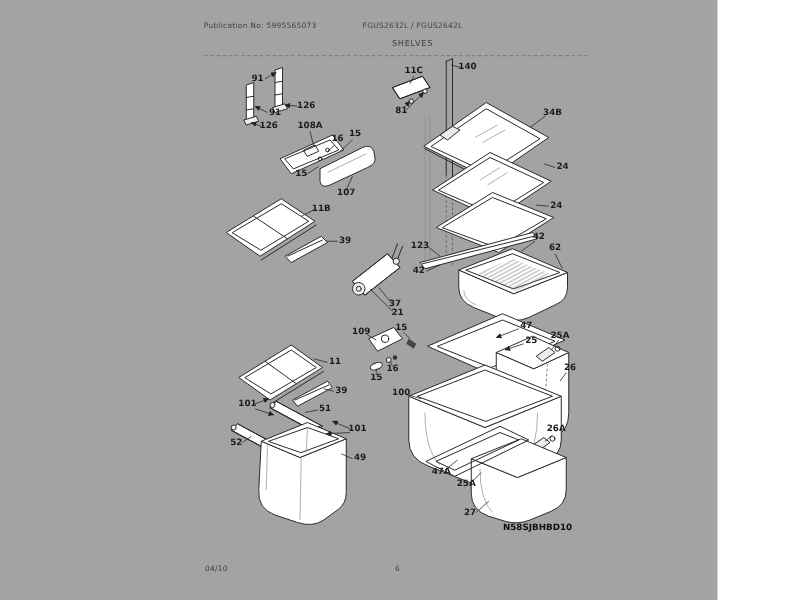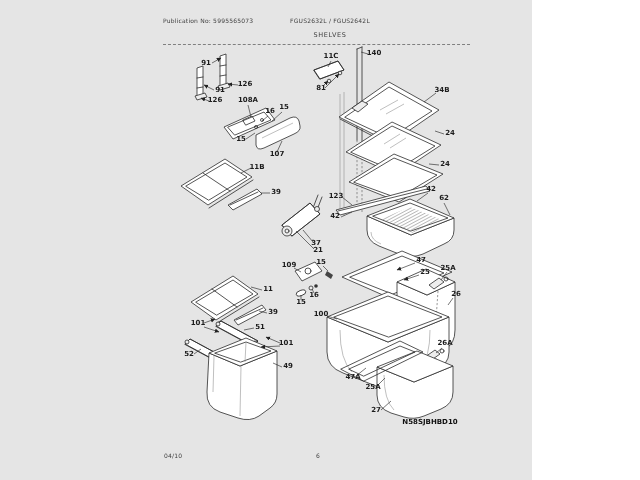--- a/index.html
+++ b/index.html
@@ -1,16 +1,16 @@
 <!DOCTYPE html>
 <html><head>
 <meta charset="utf-8">
 <style>
   html,body{margin:0;padding:0;background:#fff;}
-  .page{position:relative;width:532px;height:480px;background:#e5e5e5;overflow:hidden;
+  .page{position:relative;width:574px;height:480px;background:#a3a3a3;overflow:hidden;
         font-family:"DejaVu Sans","Liberation Sans",sans-serif;color:#3a3a3a;}
   .hdr{position:absolute;font-size:6px;line-height:7px;color:#3f3f3f;letter-spacing:.2px;}
   #pub{left:163px;top:17px;}
   #model{left:165px;top:17px;width:330px;text-align:center;}
   #title{left:165px;top:32px;width:330px;text-align:center;font-size:6.5px;letter-spacing:.6px;}
   #rule{position:absolute;left:163px;top:44px;width:307px;border-top:1px dashed #808080;}
   #date{left:164px;top:452px;}
   #pagenum{left:298px;top:452px;width:40px;text-align:center;}
   svg{position:absolute;left:0;top:0;}
   .co{font-family:"DejaVu Sans","Liberation Sans",sans-serif;font-size:7px;font-weight:bold;fill:#1c1c1c;}

